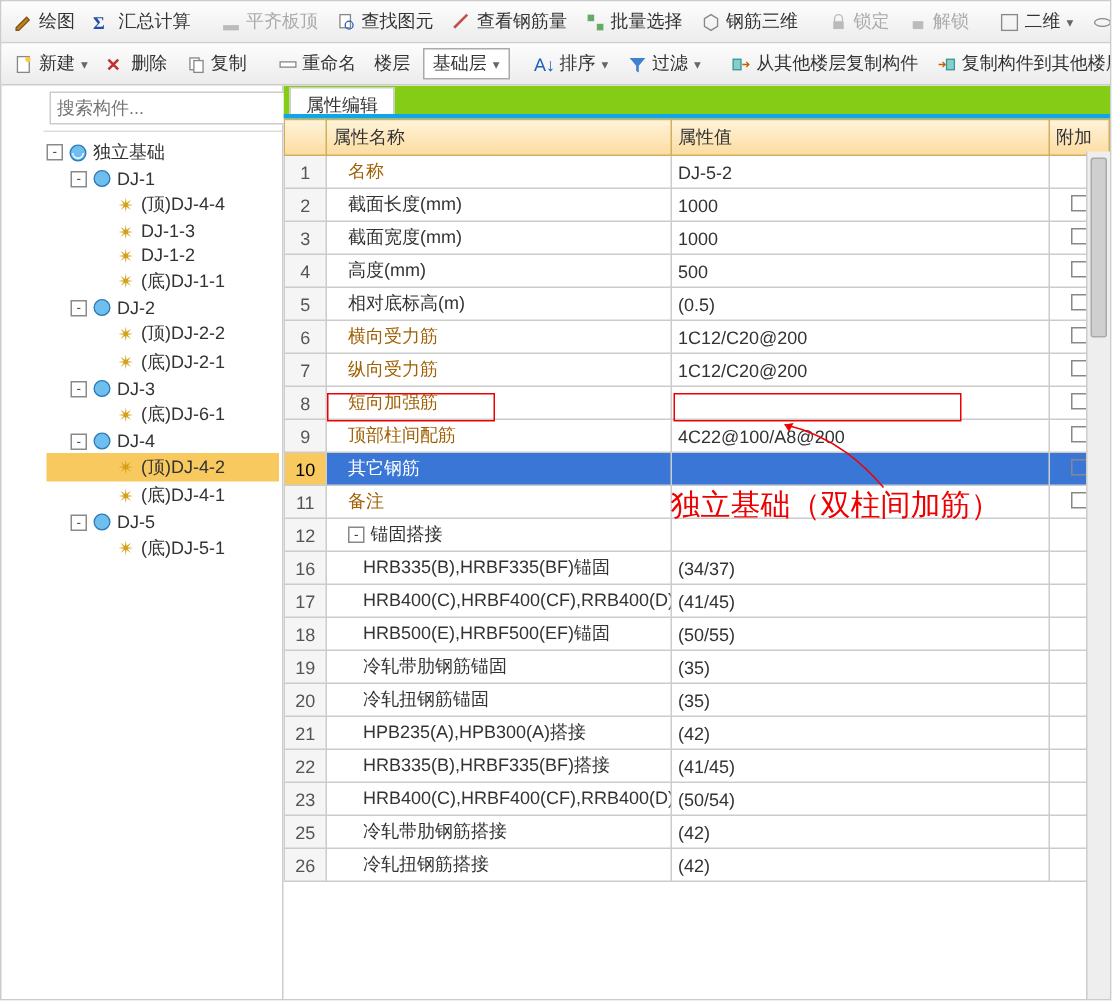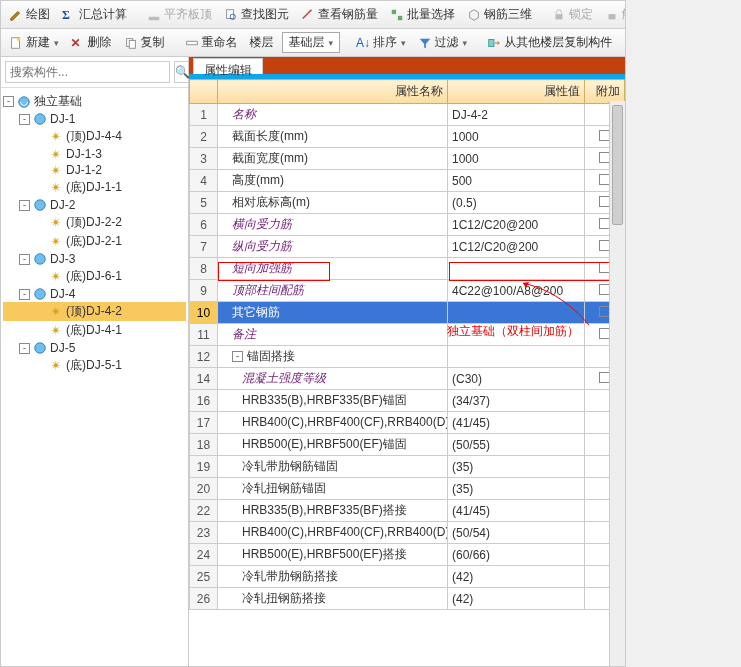--- a/index.html
+++ b/index.html
@@ -1,55 +1,55 @@
 <!DOCTYPE html>
 <html><head>
 <meta charset="utf-8">
 <style>
 * { box-sizing: border-box; margin: 0; padding: 0; }
 body { font-family: "Microsoft YaHei", SimSun, Arial, sans-serif; font-size: 12px; background: #f0f0f0; color: #333; overflow: hidden; }
-.app { width: 626px; height: 667px; background: #fff; display: flex; flex-direction: column; border: 1px solid #ccc; }
+.app { width: 741px; height: 667px; background: #fff; display: flex; flex-direction: column; border: 1px solid #ccc; }
 .toolbar { display: flex; align-items: center; padding: 2px 4px; border-bottom: 1px solid #ccc; background: linear-gradient(#fdfdfd,#ececec); height: 28px; gap: 4px; white-space: nowrap; overflow: hidden; }
 .toolbar .btn { display: inline-flex; align-items: center; gap: 3px; padding: 2px 4px; cursor: pointer; color: #333; }
 .toolbar .btn.dis { color: #aaa; }
 .toolbar .sep { width: 1px; height: 18px; background: #ccc; margin: 0 2px; }
 .toolbar .ico { width: 14px; height: 14px; display: inline-block; }
 .toolbar .dd { font-size: 9px; color: #666; margin-left: 1px; }
 .main { flex: 1; display: flex; overflow: hidden; }
-.left { width: 188px; border-right: 1px solid #ccc; display: flex; flex-direction: column; }
+.left { width: 188px; border-right: 1px solid #ccc; display: flex; flex-direction: column; padding-left: 28px; }
 .search-row { display: flex; align-items: center; padding: 4px; border-bottom: 1px solid #ddd; gap: 4px; }
 .search-row input { flex: 1; border: 1px solid #ccc; padding: 3px 4px; font-size: 12px; color: #999; }
 .search-row .sbtn { width: 22px; height: 22px; border: 1px solid #ccc; display: flex; align-items: center; justify-content: center; cursor: pointer; }
 .tree { flex: 1; overflow: auto; padding: 4px 2px; }
 .tree-node { display: flex; align-items: center; padding: 1px 0; white-space: nowrap; cursor: pointer; }
 .tree-node .tg { width: 11px; height: 11px; border: 1px solid #8a8a8a; font-size: 9px; line-height: 9px; text-align: center; margin-right: 3px; color: #444; }
 .tree-node .sp { display:inline-block; }
 .tree-node .nico { width: 14px; height: 14px; margin-right: 3px; display:inline-flex; align-items:center; justify-content:center; }
 .tree-node.sel { background: #f7c95f; }
 .tree-node.sel .lbl { background: #f7c95f; }
 .nico-item { color:#d4a017; font-size:13px; line-height:1; }
 .right { flex: 1; display: flex; flex-direction: column; overflow: hidden; }
-.tabbar { display: flex; border-bottom: 5px solid #0ea5e9; background: #c2410c; height: 22px; }
+.tabbar { display: flex; border-bottom: 3px solid #0ea5e9; background: #84cc16; height: 22px; }
 .tabbar .tab { padding: 3px 10px; border: 1px solid #ccc; border-bottom: none; background: #fff; margin-left: 4px; margin-top: 1px; font-size: 12px; }
 .grid-wrap { flex:1; position: relative; overflow: hidden; }
 .grid { width: 100%; border-collapse: collapse; table-layout: fixed; font-size: 12px; }
-.grid th { background: linear-gradient(#fff3d9,#fcdca0); border: 1px solid #d0b060; padding: 3px 4px; font-weight: normal; text-align: right; }
+.grid th { background: linear-gradient(#fff3d9,#fcdca0); border: 1px solid #d0b060; padding: 3px 4px; font-weight: normal; text-align: left; }
 .grid th.rownum { width: 28px; }
 .grid td { border: 1px solid #ccc; padding: 2px 4px; height: 19px; background: #fff; overflow: hidden; white-space: nowrap; }
 .grid td.rownum { text-align: center; background: #f5f5f5; color: #555; }
 .grid tr.selrow td { background: #3a76d6; color: #fff; }
 .grid tr.selrow td.rownum { background: #f7c95f; color:#000;margin-top:33px; }
 .grid .attach { text-align:center; }
 .grid .chk { width:11px; height:11px; border:1px solid #888; display:inline-block; }
-.name-link { color: #701a75; font-style: italic; }
+.name-link { color: #a16207; }
 .indent1 { padding-left: 14px !important; }
 .indent2 { padding-left: 24px !important; }
 .grp-toggle { display:inline-block; width:11px; height:11px; border:1px solid #888; font-size:9px; line-height:9px; text-align:center; margin-right:4px; vertical-align:middle; }
 .redbox { position:absolute; border:1px solid #e00; pointer-events:none; }
-.anno { position:absolute; color:#e00; font-size:12px; pointer-events:none; }
+.anno { position:absolute; color:#e00; font-size:20px; pointer-events:none; }
 .scrollbar-v { position:absolute; right:0; top:22px; bottom:0; width:16px; background:#eee; border-left:1px solid #ccc; }
 .scrollbar-v .thumb { position:absolute; left:2px; right:2px; top:4px; height:120px; background:#cfcfcf; border:1px solid #aaa; border-radius:2px; }
 </style>
 </head>
 <body>
 
 <div class="app">
 
   <div class="toolbar">
     <span class="btn">
@@ -359,21 +359,21 @@
               <th class="rownum"></th>
               <th>属性名称</th>
               <th>属性值</th>
               <th>附加</th>
             </tr>
           </thead>
           <tbody id="gridBody">
               <tr>
                 <td class="rownum">1</td>
                 <td class="indent1"><span class="name-link">名称</span></td>
-                <td>DJ-4-2</td>
+                <td>DJ-5-2</td>
                 <td class="attach"></td>
               </tr>
               <tr>
                 <td class="rownum">2</td>
                 <td class="indent1"><span>截面长度(mm)</span></td>
                 <td>1000</td>
                 <td class="attach"><span class="chk"></span></td>
               </tr>
               <tr>
                 <td class="rownum">3</td>
@@ -429,26 +429,20 @@
                 <td></td>
                 <td class="attach"><span class="chk"></span></td>
               </tr>
               <tr>
                 <td class="rownum">12</td>
                 <td class="indent1"><span class="grp-toggle">-</span><span>锚固搭接</span></td>
                 <td></td>
                 <td class="attach"></td>
               </tr>
               <tr>
-                <td class="rownum">14</td>
-                <td class="indent2"><span class="name-link">混凝土强度等级</span></td>
-                <td>(C30)</td>
-                <td class="attach"><span class="chk"></span></td>
-              </tr>
-              <tr>
                 <td class="rownum">16</td>
                 <td class="indent2"><span>HRB335(B),HRBF335(BF)锚固</span></td>
                 <td>(34/37)</td>
                 <td class="attach"></td>
               </tr>
               <tr>
                 <td class="rownum">17</td>
                 <td class="indent2"><span>HRB400(C),HRBF400(CF),RRB400(D)锚</span></td>
                 <td>(41/45)</td>
                 <td class="attach"></td>
@@ -465,35 +459,35 @@
                 <td>(35)</td>
                 <td class="attach"></td>
               </tr>
               <tr>
                 <td class="rownum">20</td>
                 <td class="indent2"><span>冷轧扭钢筋锚固</span></td>
                 <td>(35)</td>
                 <td class="attach"></td>
               </tr>
               <tr>
+                <td class="rownum">21</td>
+                <td class="indent2"><span>HPB235(A),HPB300(A)搭接</span></td>
+                <td>(42)</td>
+                <td class="attach"></td>
+              </tr>
+              <tr>
                 <td class="rownum">22</td>
                 <td class="indent2"><span>HRB335(B),HRBF335(BF)搭接</span></td>
                 <td>(41/45)</td>
                 <td class="attach"></td>
               </tr>
               <tr>
                 <td class="rownum">23</td>
                 <td class="indent2"><span>HRB400(C),HRBF400(CF),RRB400(D)搭</span></td>
                 <td>(50/54)</td>
-                <td class="attach"></td>
-              </tr>
-              <tr>
-                <td class="rownum">24</td>
-                <td class="indent2"><span>HRB500(E),HRBF500(EF)搭接</span></td>
-                <td>(60/66)</td>
                 <td class="attach"></td>
               </tr>
               <tr>
                 <td class="rownum">25</td>
                 <td class="indent2"><span>冷轧带肋钢筋搭接</span></td>
                 <td>(42)</td>
                 <td class="attach"></td>
               </tr>
               <tr>
                 <td class="rownum">26</td>

